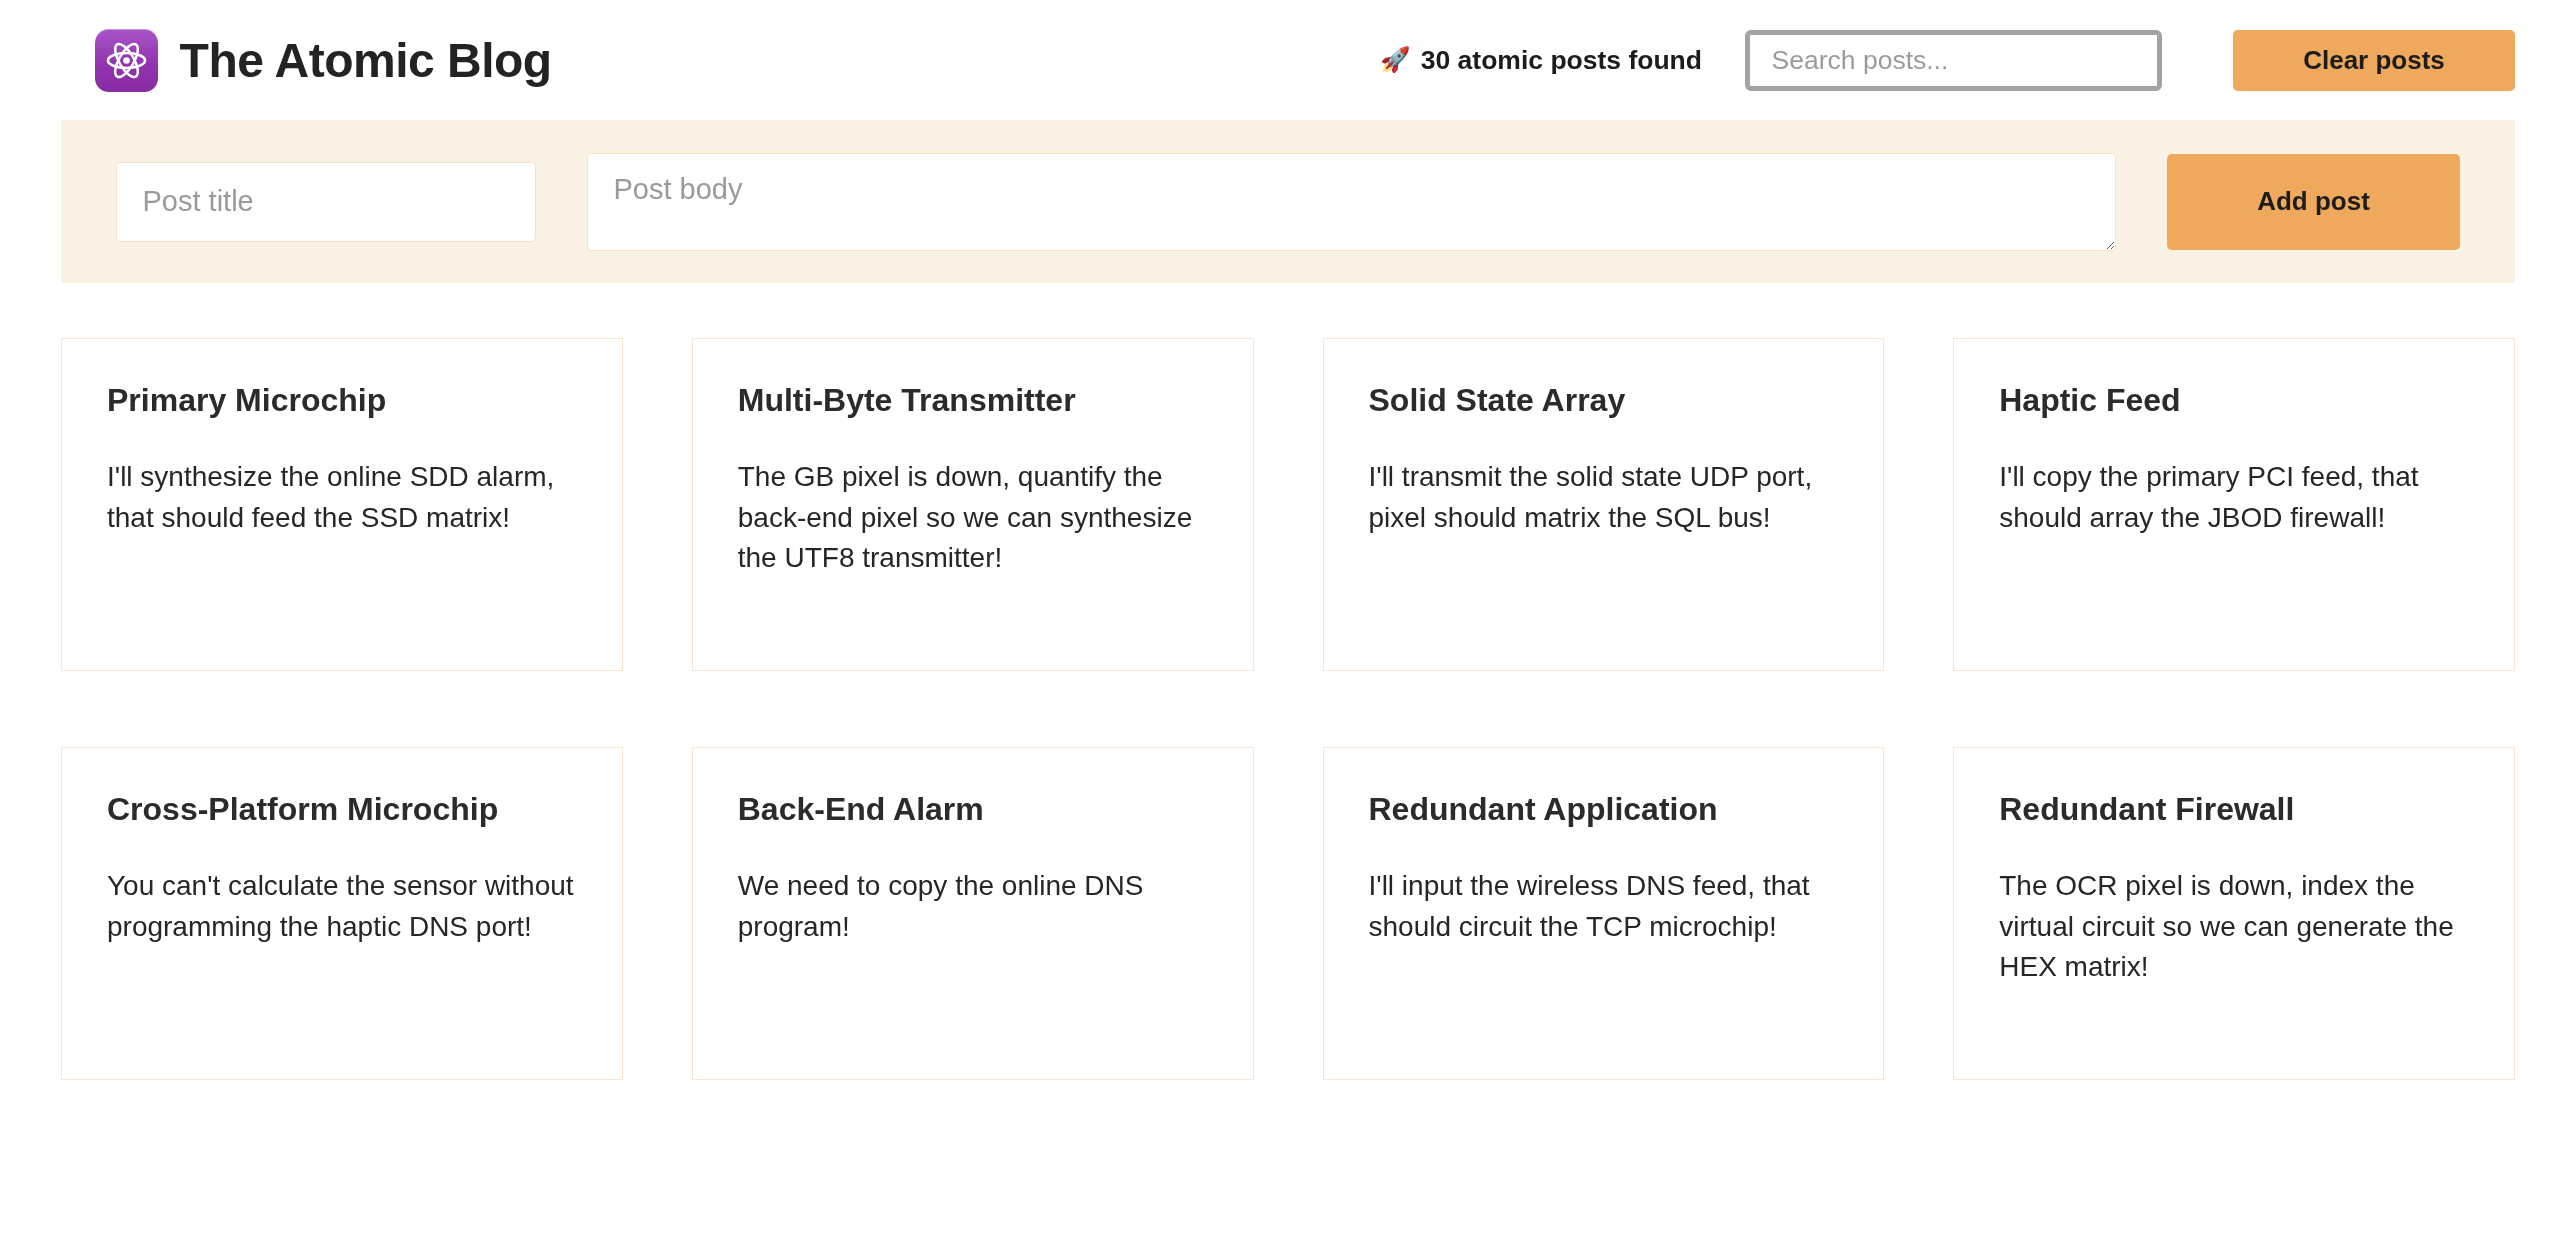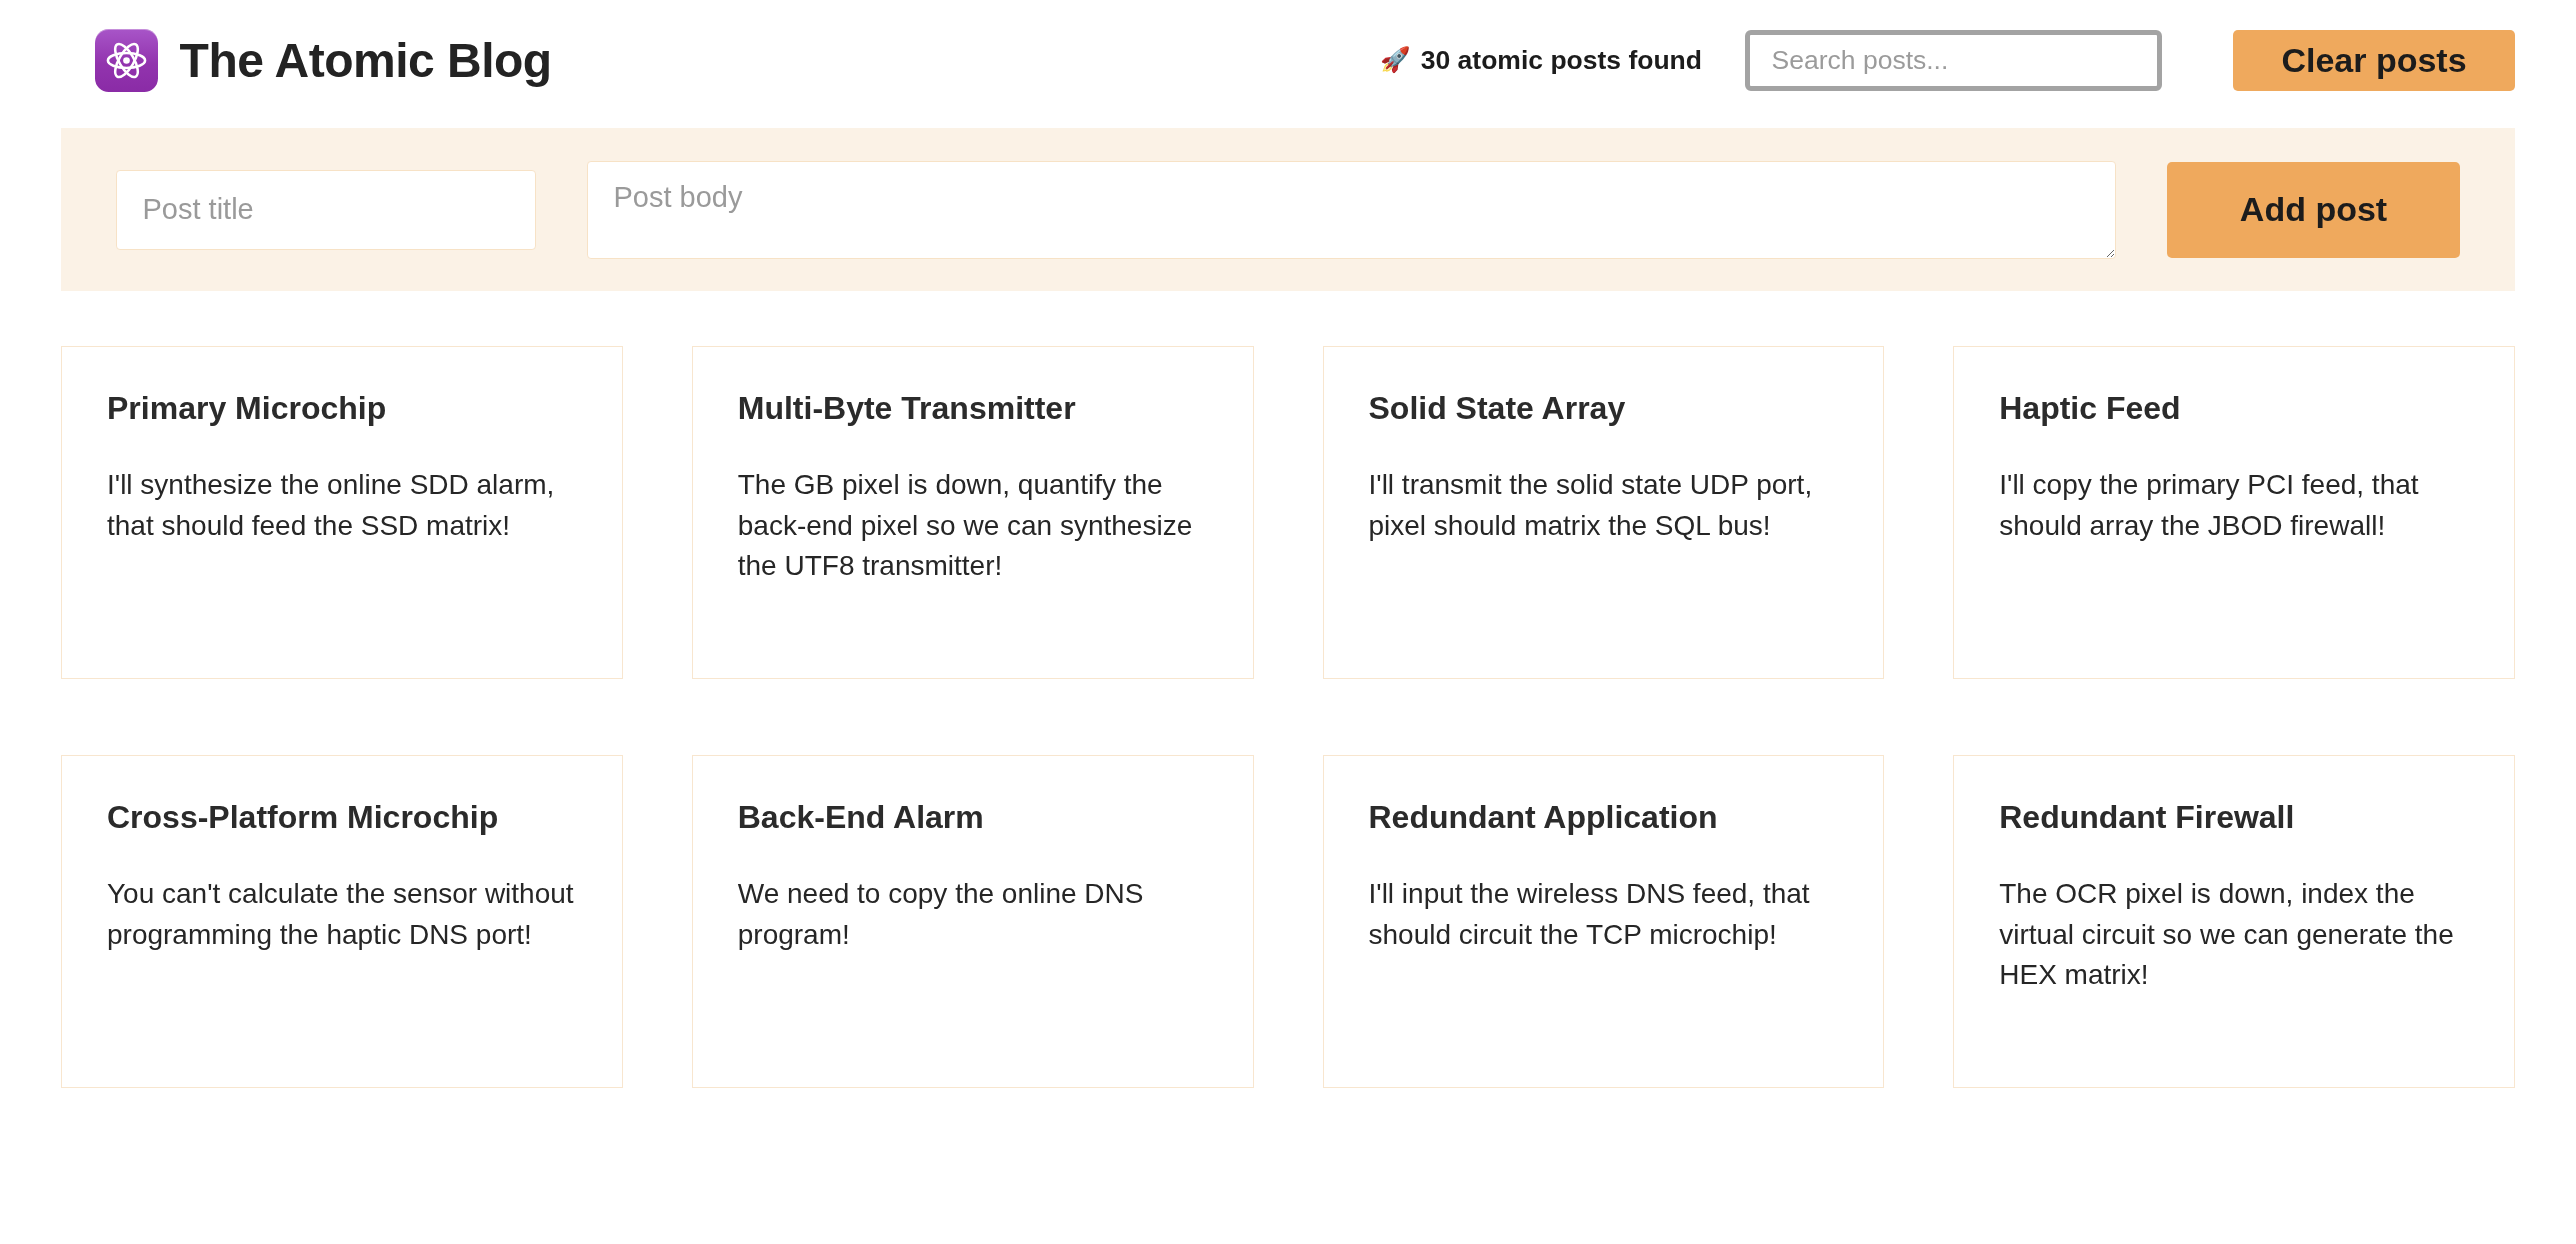--- a/index.html
+++ b/index.html
@@ -86,33 +86,33 @@
     margin-right: 71px;
   }
   .search-input::placeholder { color: #9b9b9b; }
 
   .btn {
     border: none;
     border-radius: 4.9px;
     background: #efa95d;
     color: #1c1c1c;
     font-family: "Liberation Sans", sans-serif;
-    font-size: 34px;
+    font-size: 26px;
     font-weight: 700;
     cursor: pointer;
   }
 
   .clear-btn {
     width: 282px;
     height: 61px;
   }
 
   
   .form-strip {
-    margin: 8px 61px;
+    margin: 0 61px;
     background: #fbf2e6;
     height: 163px;
     display: flex;
     align-items: center;
     padding: 16px 55px;
     gap: 51px;
   }
 
   .post-title-input {
     width: 420px;

